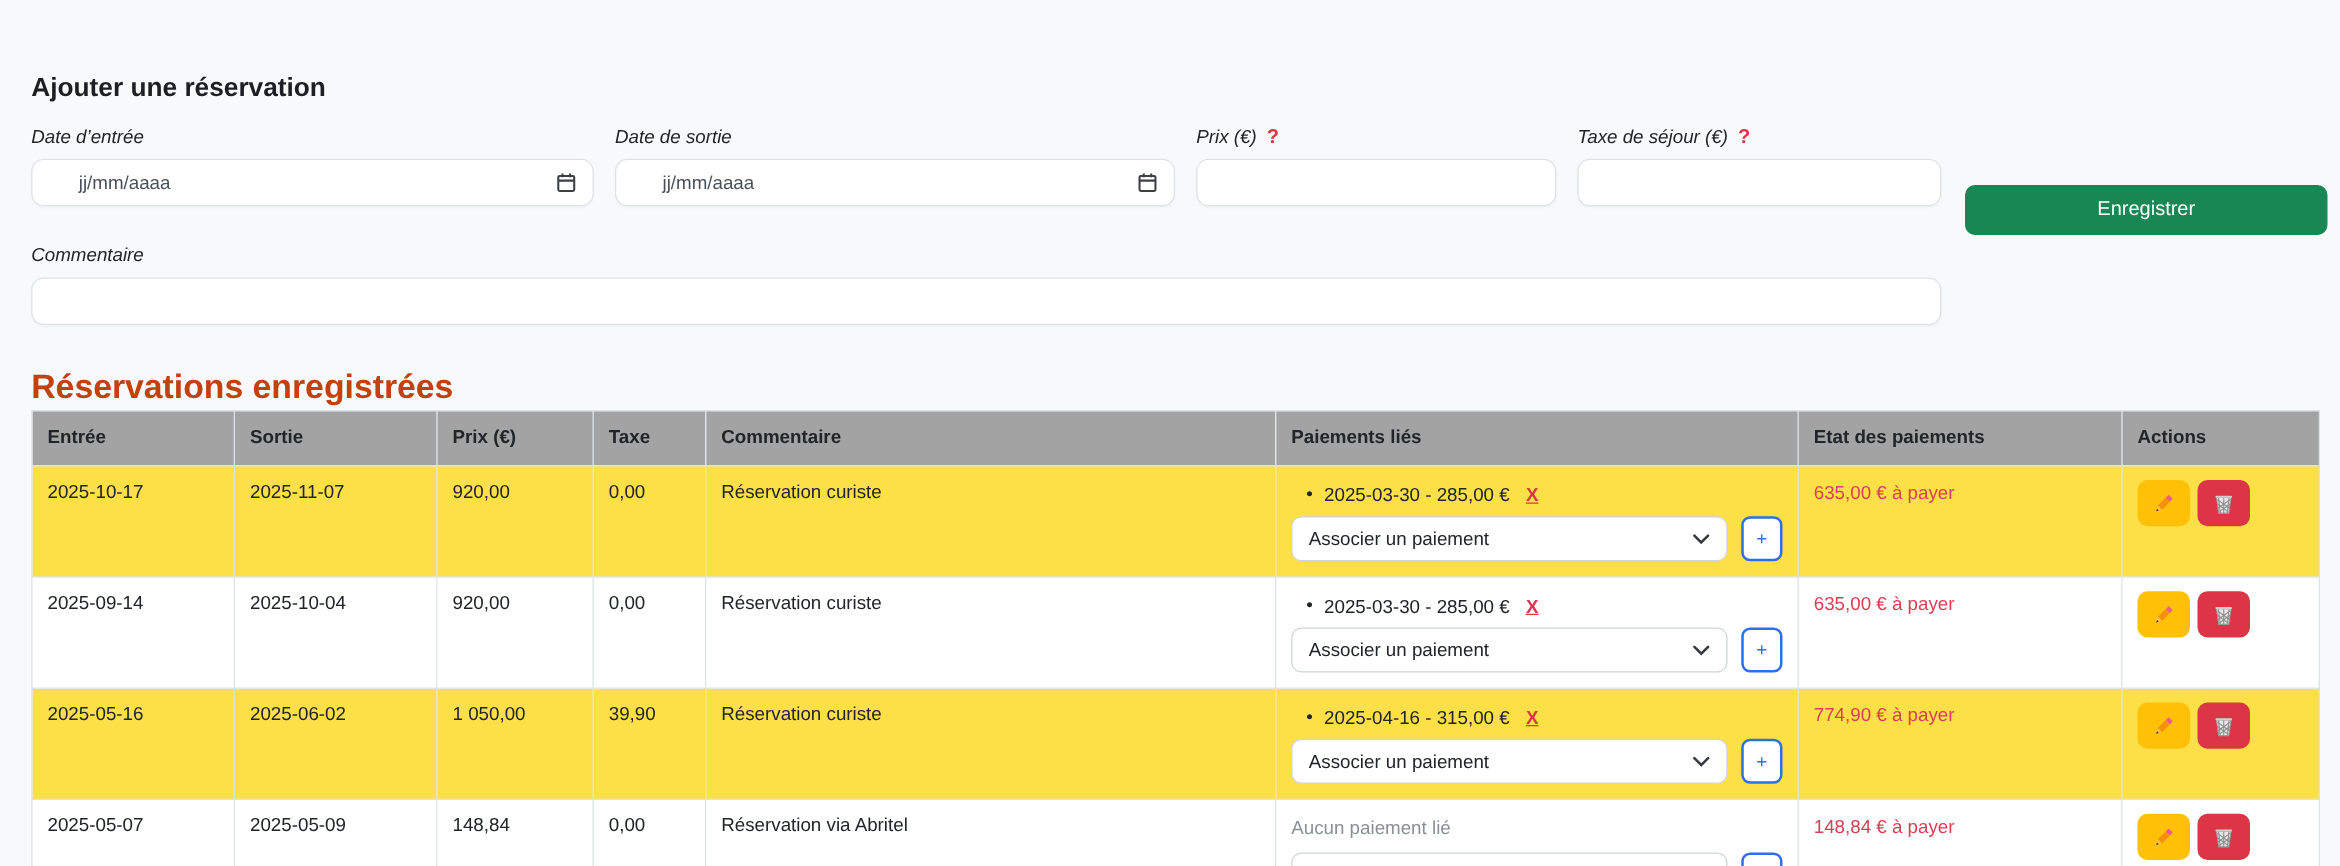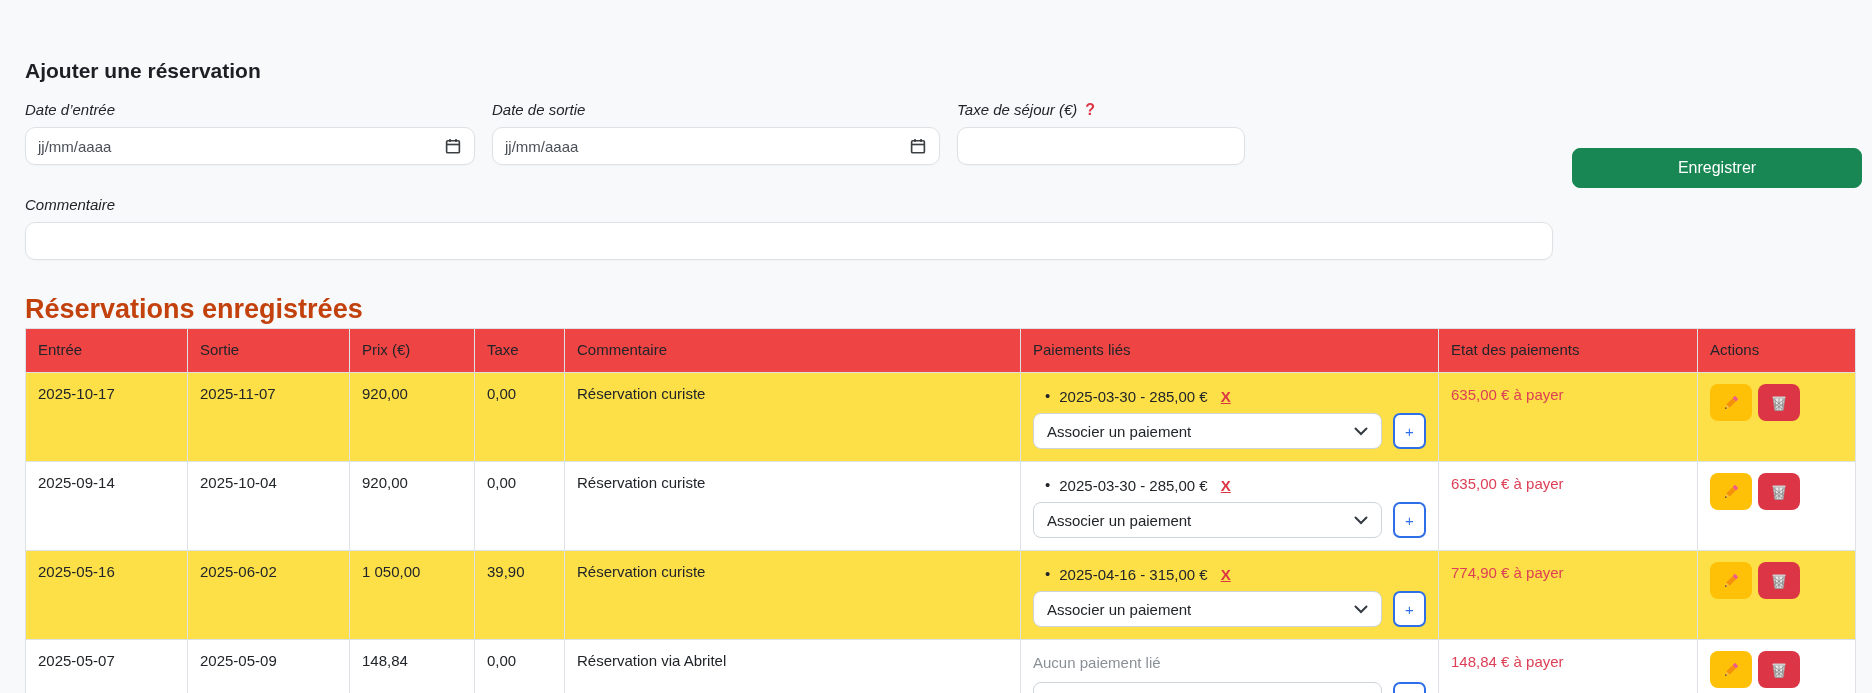--- a/index.html
+++ b/index.html
@@ -27,41 +27,41 @@
     color: #dc3545; font-weight: 700; font-size: 16px; margin-left: 8px;
     cursor: pointer;
   }
   .tbox {
     height: 38px; background: #ffffff; border: 1px solid #dee2e6;
     border-radius: 10px; width: 100%;
     box-shadow: 0 1px 2px rgba(0,0,0,0.03);
     display: flex; align-items: center; justify-content: space-between;
     padding: 0 12px; font-size: 15px;
   }
-  .tbox .ph { color: #495057; }
+  .tbox .ph { color: #495057; margin-left: 25px; }
   .cal-icon { width: 18px; height: 18px; flex: 0 0 auto; }
   .comment-field { margin-top: 30px; width: 1528px; }
   .btn-save {
     position: absolute; top: 148px; left: 1572px; width: 290px; height: 40px;
     background: #198754; color: #ffffff; border: 1px solid #198754;
     border-radius: 8px; font-size: 16px; font-family: Liberation Sans, sans-serif; cursor: pointer;
   }
 
   
   h2.list-title { margin-top: 36px; font-size: 27px; font-weight: 700; color: #c2410c; line-height: 26px; }
   table.resa {
     margin-top: 6px; border-collapse: collapse; table-layout: fixed;
     width: 1830px; background: transparent;
   }
   table.resa th, table.resa td {
     border: 1px solid #dee2e6; vertical-align: top; text-align: left;
     font-size: 15px; padding: 12px 12px;
   }
   table.resa thead tr { height: 44px; }
-  table.resa thead th { font-weight: 400; padding-top: 12px; background: #ef4444; }
+  table.resa thead th { font-weight: 700; padding-top: 12px; background: #a3a3a3; }
   table.resa tbody tr { height: 88px; background: #ffffff; }
   table.resa tbody tr.striped { background: #fde047; }
   table.resa tbody tr.partial-row { height: 46px; }
 
   .pay-line { display: flex; align-items: center; gap: 9px; margin: 2px 0 8px 12px; }
   .pay-line .bullet { font-size: 15px; line-height: 18px; }
   .remove-x {
     color: #dc3545; font-weight: 700; text-decoration: underline;
     font-size: 15px; cursor: pointer; margin-left: 4px;
   }
@@ -117,20 +117,26 @@
         <span class="ph">jj/mm/aaaa</span>
         <svg class="cal-icon" viewBox="0 0 24 24" fill="none" stroke="#3c4043" stroke-width="2.2">
           <rect x="3.5" y="5" width="17" height="16" rx="1.5"></rect>
           <line x1="3.5" y1="10" x2="20.5" y2="10"></line>
           <line x1="8" y1="2.5" x2="8" y2="6.5"></line>
           <line x1="16" y1="2.5" x2="16" y2="6.5"></line>
         </svg>
       </div>
     </div>
 
+    <div class="field">
+      <label>Prix (€)</label><span class="help-q">?</span>
+      <div class="tbox">
+          <span class="ph"></span>
+        </div>
+    </div>
 
     <div class="field">
       <label>Taxe de séjour (€)</label><span class="help-q">?</span>
       <div class="tbox">
           <span class="ph"></span>
         </div>
     </div>
   </div>
 
   <div class="field comment-field">

